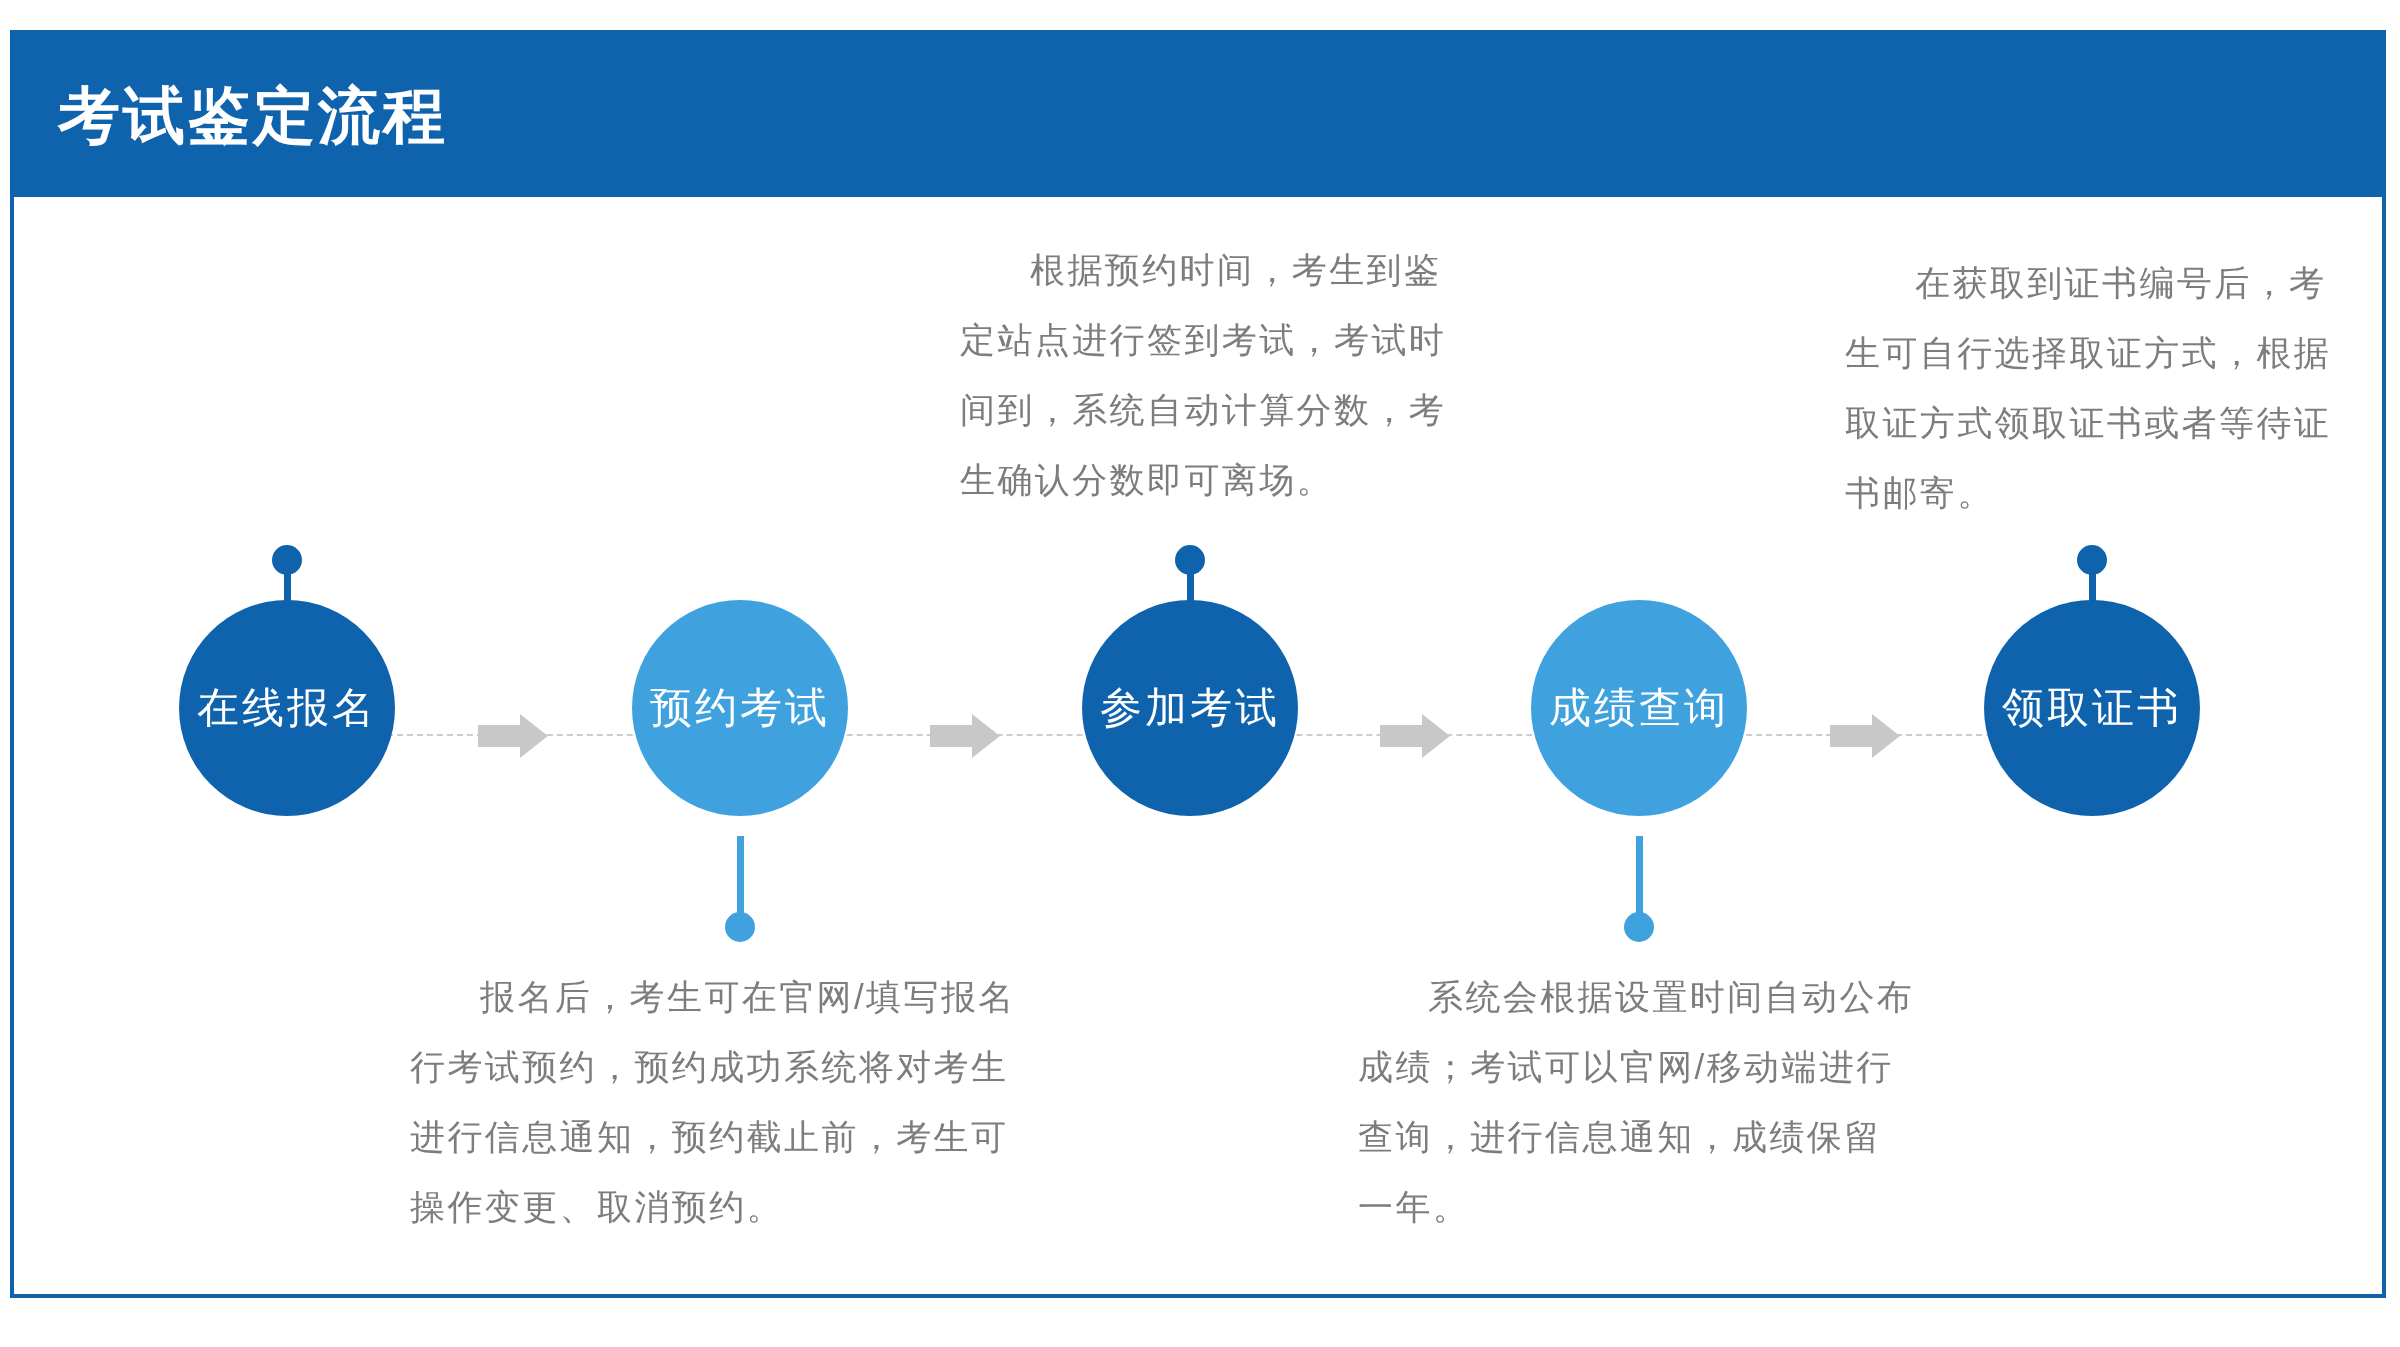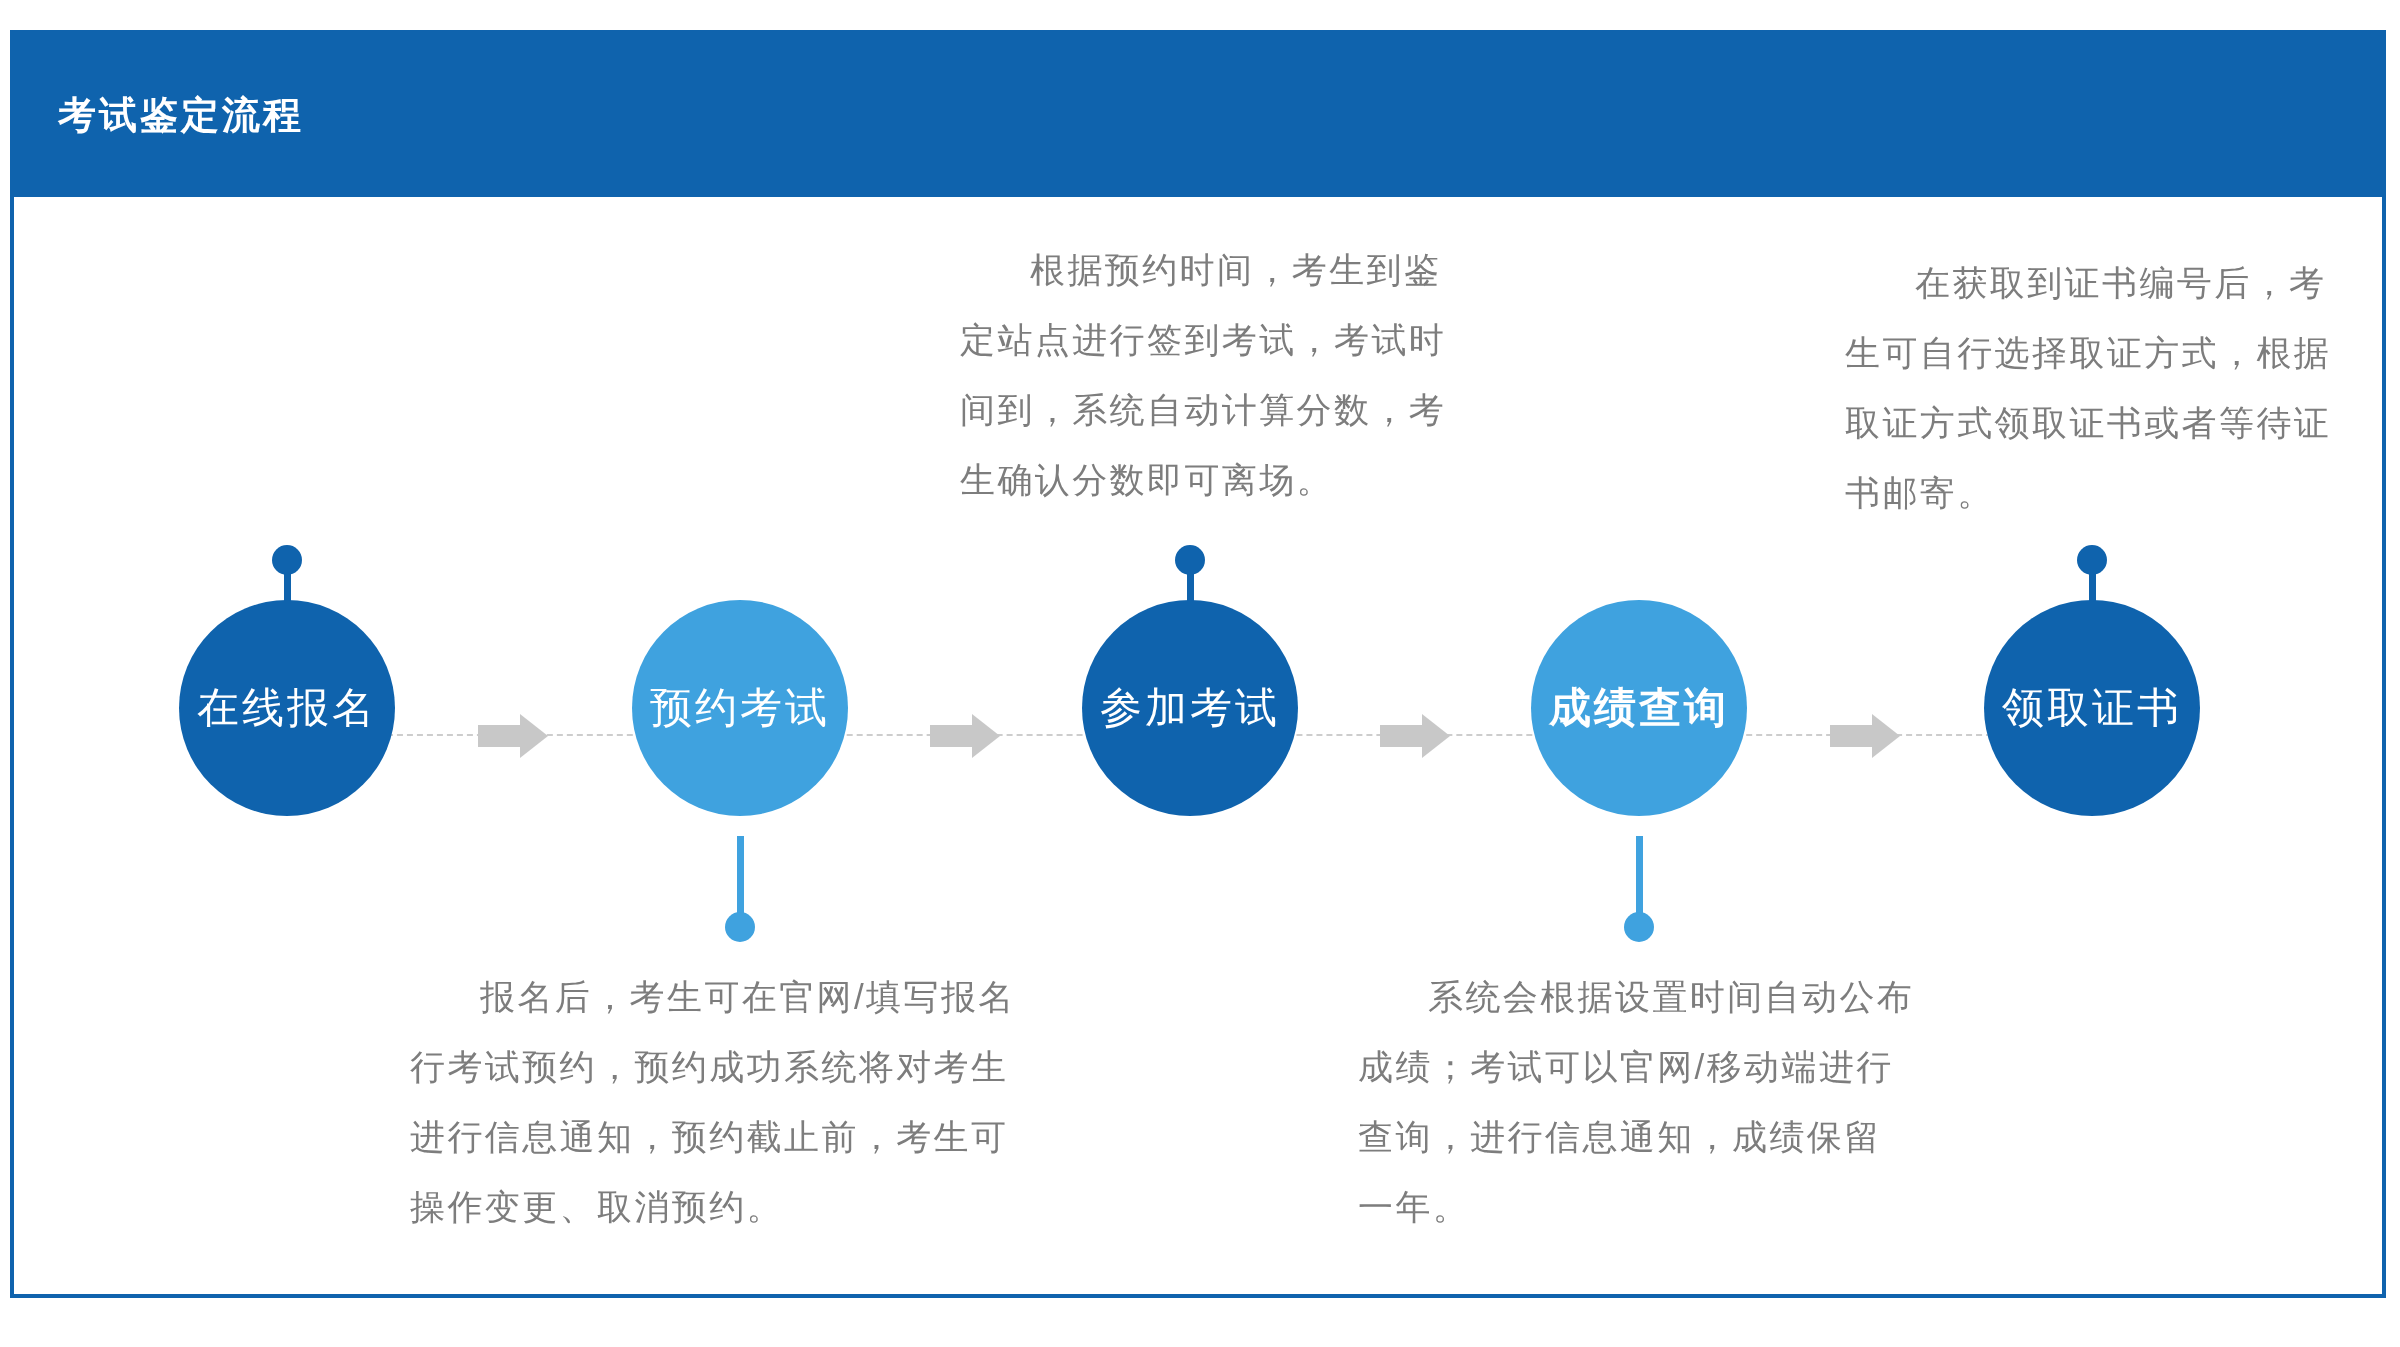--- a/index.html
+++ b/index.html
@@ -10,35 +10,35 @@
   
   .card {
     position:absolute; left:10px; top:30px; width:2376px; height:1268px;
     box-sizing:border-box; border:4px solid var(--primary,#0F63AD); background:#ffffff;
   }
   .header {
     position:absolute; left:0; top:0; width:100%; height:163px;
     background:var(--primary,#0F63AD); display:flex; align-items:center;
     padding-left:44px; box-sizing:border-box;
   }
-  .title { color:#ffffff; font-size:38px; font-weight:bold; letter-spacing:3px; }
+  .title { color:#ffffff; font-size:62px; font-weight:bold; letter-spacing:3px; }
 
   
   .dashline { position:absolute; left:287px; top:734px; width:1805px; height:0;
     border-top:2px dashed #cdcdcd; z-index:1; }
 
   
   .circle {
     position:absolute; top:600px; width:216px; height:216px; border-radius:50%;
     display:flex; align-items:center; justify-content:center;
     color:#ffffff; font-size:42px; letter-spacing:3px; z-index:3;
   }
   .dark  { background:var(--primary,#0F63AD); }
   .light { background:var(--light,#3FA2DF); }
-  .c0 { left:179px; } .c1 { left:632px; } .c2 { left:1082px; } .c3 { left:1531px;font-weight:bold; } .c4 { left:1984px; }
+  .c0 { left:179px; } .c1 { left:632px; } .c2 { left:1082px; } .c3 { left:1531px; } .c4 { left:1984px; }
 
   
   .stem { position:absolute; width:7px; z-index:2; }
   .stem.up   { top:558px; height:80px; }
   .stem.down { top:836px; height:92px; }
   .dot { position:absolute; width:30px; height:30px; border-radius:50%; z-index:2; }
   .dot.up   { top:545px; }
   .dot.down { top:912px; }
   .x0s { left:284px; } .x1s { left:737px; } .x2s { left:1187px; } .x3s { left:1636px; } .x4s { left:2089px; }
   .x0d { left:272px; } .x1d { left:725px; } .x2d { left:1175px; } .x3d { left:1624px; } .x4d { left:2077px; }

